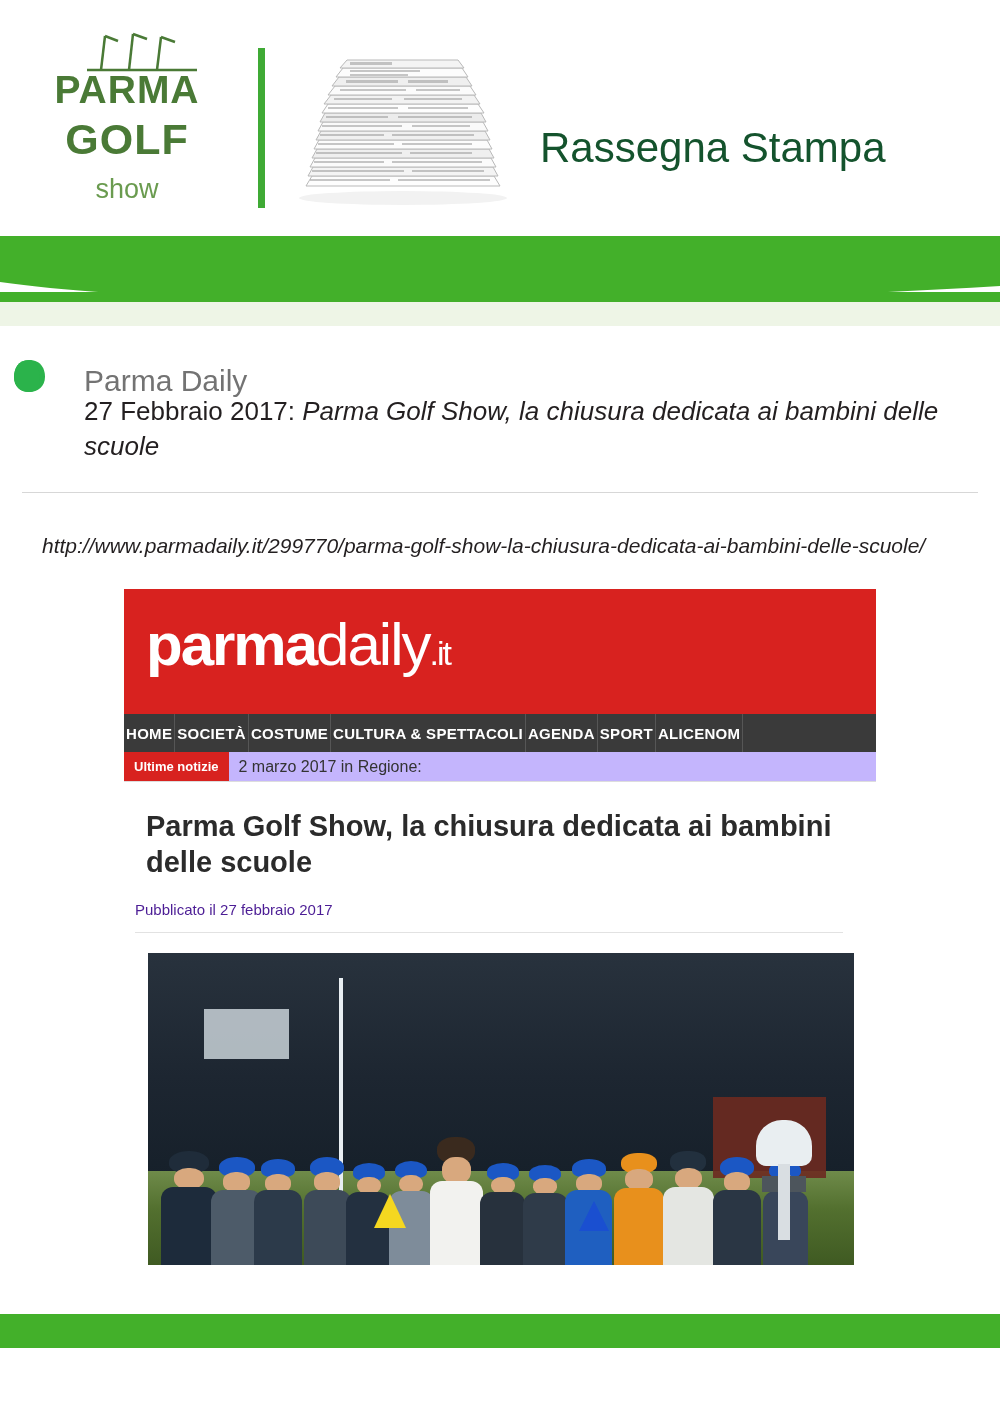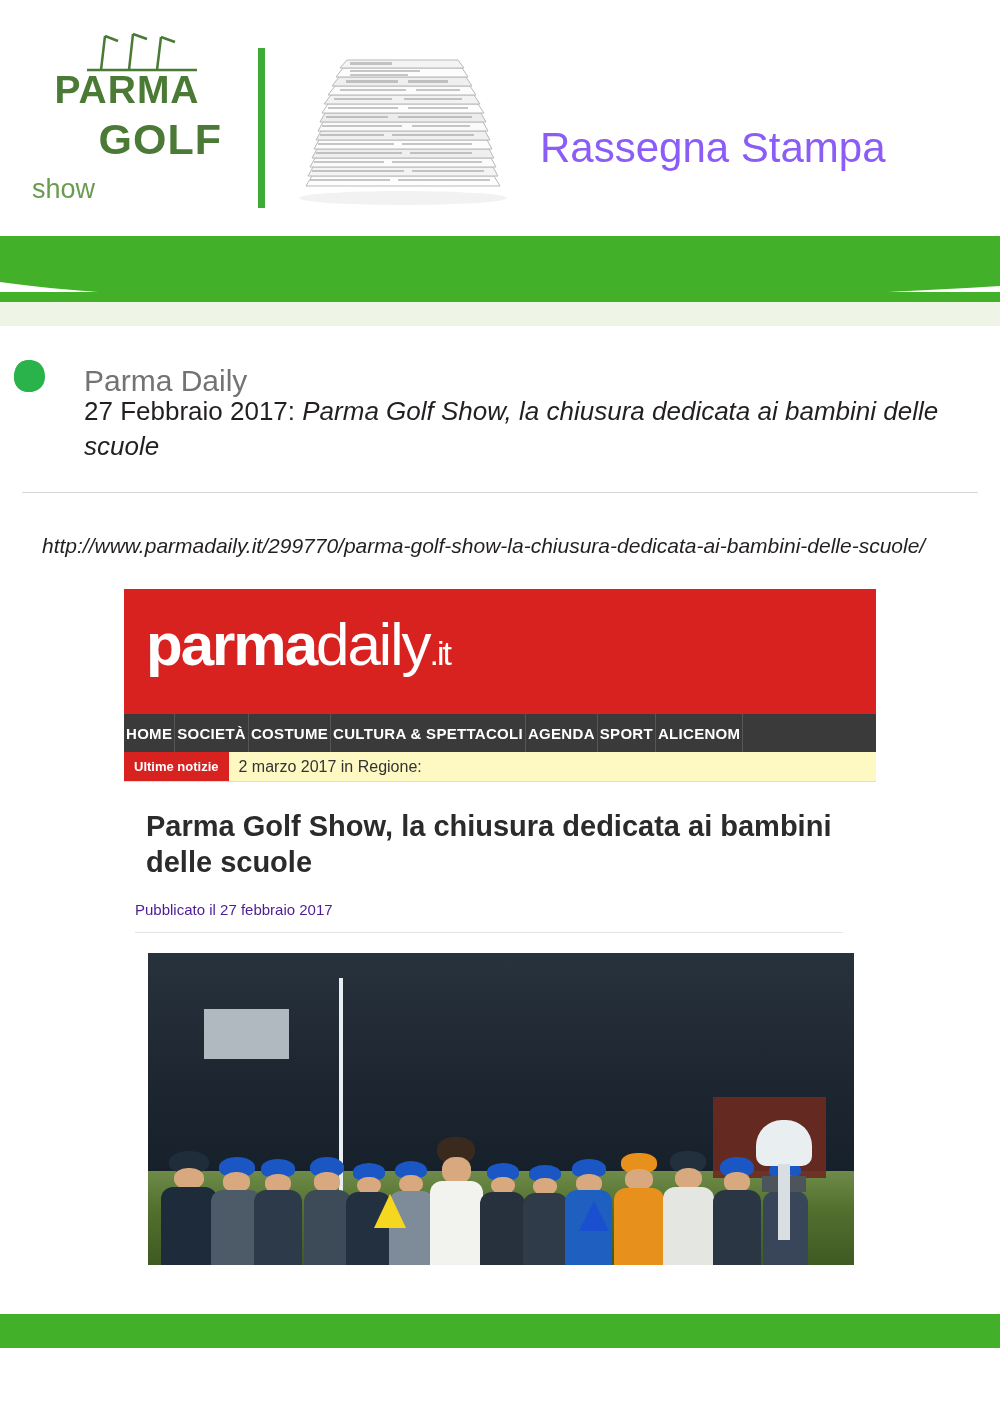--- a/index.html
+++ b/index.html
@@ -39,52 +39,52 @@
     font-size: 39px;
     font-weight: bold;
     letter-spacing: 1px;
     color: #4a7a36;
     line-height: 1;
   }
   .logo-golf {
     position: absolute;
     left: 0; top: 88px;
     width: 190px;
-    text-align: right;
+    text-align: center;
     font-size: 43px;
     font-weight: bold;
     letter-spacing: 1px;
     color: #4a7a36;
     line-height: 1;
   }
   .logo-show {
     position: absolute;
     left: 0; top: 146px;
     width: 190px;
-    text-align: left;
+    text-align: center;
     font-size: 27px;
     color: #6a9b4f;
     line-height: 1;
   }
   .logo-divider {
     position: absolute;
     left: 258px; top: 48px;
     width: 7px; height: 160px;
     background: #3faa35;
   }
   .newspapers {
     position: absolute;
     left: 288px; top: 48px;
     width: 230px; height: 160px;
   }
   .rassegna-title {
     position: absolute;
     left: 540px; top: 124px;
     font-size: 42px;
-    color: #8b5cf6;
+    color: #14532d;
     font-family: "Liberation Sans", sans-serif;
     white-space: nowrap;
   }
 
   
   .band-thick {
     position: absolute;
     left: 0; top: 236px;
     width: 1000px; height: 46px;
     background: #43b02a;
@@ -192,21 +192,21 @@
     font-weight: bold;
     letter-spacing: 0.3px;
     border-right: 1px solid #565656;
     white-space: nowrap;
   }
   .navbar .nav-item:first-child { border-left: none; }
 
   .ticker {
     display: flex;
     width: 752px; height: 30px;
-    background: #fef9c3;
+    background: #c4b5fd;
     border-bottom: 1px solid #dddddd;
     align-items: stretch;
   }
   .ticker-label {
     display: flex;
     align-items: center;
     padding: 0 10px;
     background: #d8221f;
     color: #ffffff;
     font-size: 13px;

